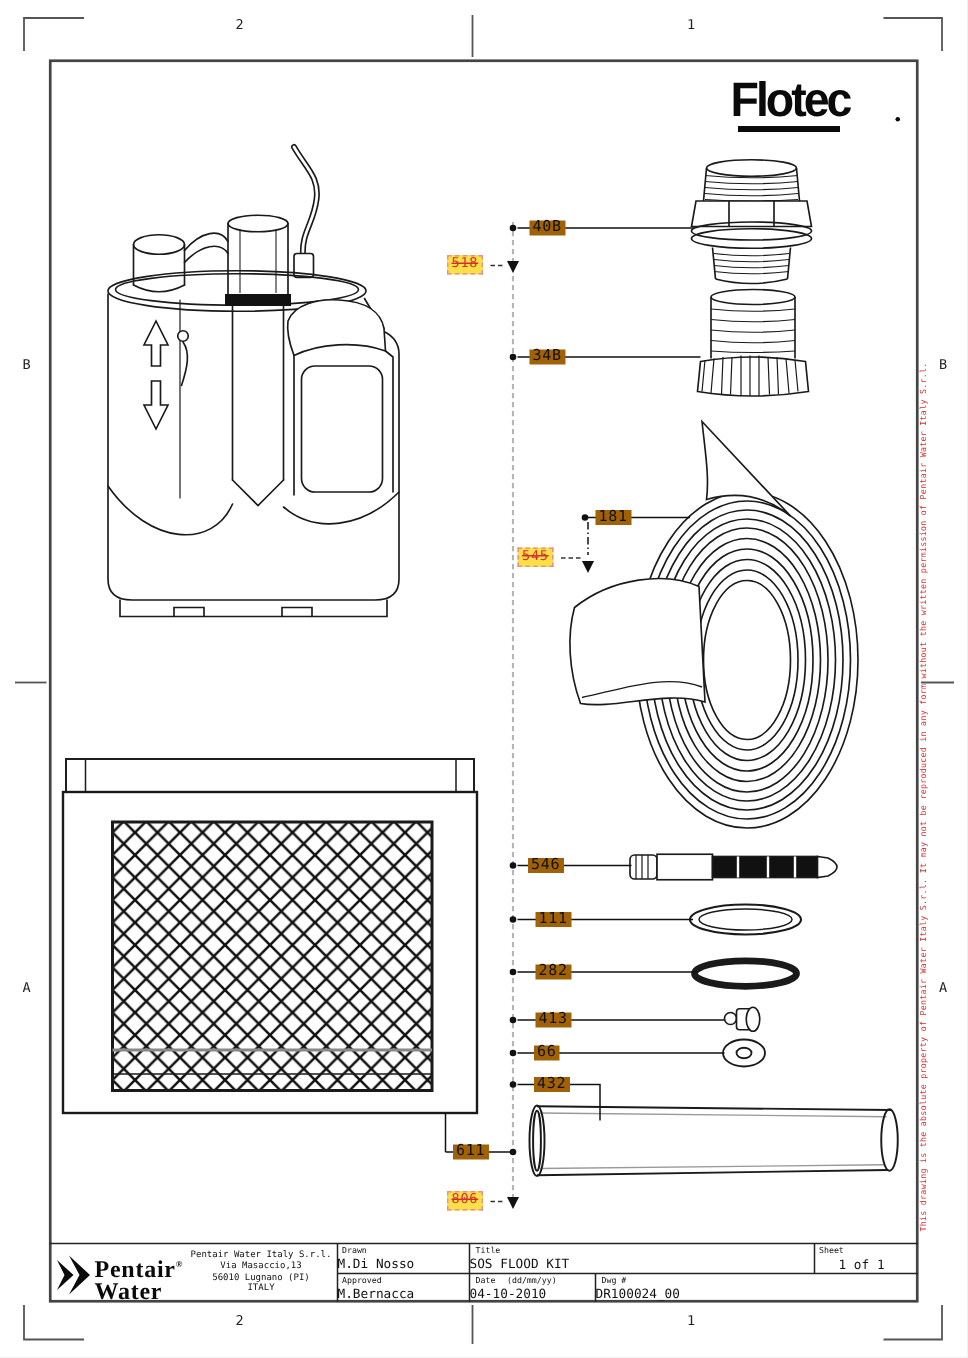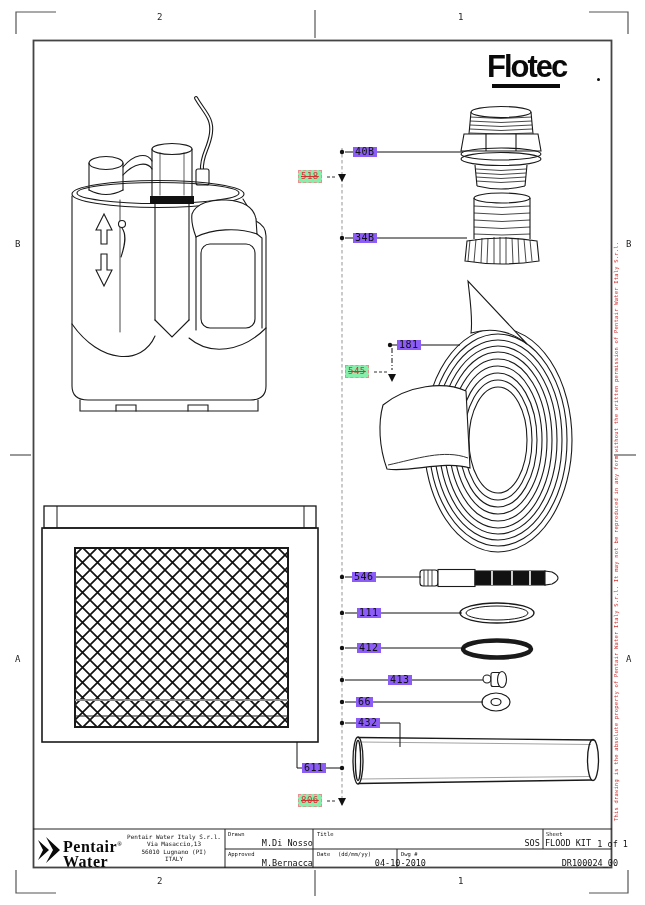--- a/index.html
+++ b/index.html
@@ -1,32 +1,32 @@
 <!DOCTYPE html>
 <html><head>
 <meta charset="utf-8">
 <style>
   html,body{margin:0;padding:0;background:#e8e8e8;}
   .page{position:relative;width:645px;height:905px;background:#ffffff;overflow:hidden;
         font-family:"DejaVu Sans Mono","Liberation Mono",monospace;color:#111;}
   svg{position:absolute;left:0;top:0;}
   .zone-label{position:absolute;font-size:9px;color:#222;line-height:1;}
-  .part-label{position:absolute;font-size:10px;letter-spacing:.5px;color:#111;background:#8b5cf6;
+  .part-label{position:absolute;font-size:10px;letter-spacing:.5px;color:#111;background:#a16207;
               line-height:1;padding:0 2px;}
-  .rev-label{position:absolute;font-size:9px;color:#d43030;border:1px dashed #e89090;background:#86efac;
+  .rev-label{position:absolute;font-size:9px;color:#d43030;border:1px dashed #e89090;background:#fde047;
              line-height:1;padding:1px 2px;text-decoration:line-through;letter-spacing:.5px;}
   .flotec{position:absolute;left:487px;top:49px;font-family:"Liberation Sans",sans-serif;
           font-weight:900;font-size:31px;letter-spacing:-2px;color:#0a0a0a;transform:scaleY(1.04);}
   .flotec-bar{position:absolute;left:492px;top:84px;width:68px;height:3.5px;background:#0a0a0a;}
   .flotec-dot{position:absolute;left:597px;top:78px;width:3px;height:3px;background:#0a0a0a;border-radius:50%;}
   .side-note{position:absolute;left:613px;top:821px;width:430px;font-size:5.5px;color:#d43030;
              transform:rotate(-90deg);transform-origin:0 0;white-space:nowrap;letter-spacing:.2px;}
   
   .tb-label{position:absolute;font-size:5.5px;color:#111;line-height:1;}
-  .tb-value{position:absolute;font-size:8.5px;color:#111;line-height:1;text-align:right;}
+  .tb-value{position:absolute;font-size:8.5px;color:#111;line-height:1;text-align:left;}
   .tb-addr{position:absolute;left:124px;top:833px;width:100px;text-align:center;
            font-size:6px;line-height:7.4px;color:#111;}
   .pentair-word{position:absolute;left:63px;top:837px;font-family:"Liberation Serif",serif;
                 font-weight:bold;font-size:16px;line-height:15px;color:#0a0a0a;letter-spacing:.5px;}
   .pentair-word sup{font-size:6px;}
 </style>
 </head>
 <body>
 
 <div class="page">
@@ -232,22 +232,22 @@
 
 <div class="flotec">Flotec</div>
 <div class="flotec-bar"></div>
 <div class="flotec-dot"></div>
 
 <span class="part-label" style="left:353px;top:147px;">40B</span>
 <span class="part-label" style="left:353px;top:233px;">34B</span>
 <span class="part-label" style="left:397px;top:340px;">181</span>
 <span class="part-label" style="left:352px;top:572px;">546</span>
 <span class="part-label" style="left:357px;top:608px;">111</span>
-<span class="part-label" style="left:357px;top:643px;">412</span>
-<span class="part-label" style="left:357px;top:675px;margin-left:31px;">413</span>
+<span class="part-label" style="left:357px;top:643px;">282</span>
+<span class="part-label" style="left:357px;top:675px;">413</span>
 <span class="part-label" style="left:356px;top:697px;">66</span>
 <span class="part-label" style="left:356px;top:718px;">432</span>
 <span class="part-label" style="left:302px;top:763px;">611</span>
 
 <span class="rev-label" style="left:298px;top:170px;">518</span>
 <span class="rev-label" style="left:345px;top:365px;">545</span>
 <span class="rev-label" style="left:298px;top:794px;">806</span>
 
 <div class="side-note">This drawing is the absolute property of Pentair Water Italy S.r.l. It may not be reproduced in any form without the written permission of Pentair Water Italy S.r.l.</div>
 
@@ -269,18 +269,18 @@
 <span class="tb-value" style="left:225px;top:859px;width:88px;">M.Bernacca</span>
 
 <span class="tb-label" style="left:317px;top:832px;">Title</span>
 <span class="tb-value" style="left:313px;top:839px;width:278px;">SOS FLOOD KIT</span>
 
 <span class="tb-label" style="left:546px;top:832px;">Sheet</span>
 <span class="tb-value" style="left:543px;top:840px;width:69px;padding-left:16px;">1 of 1</span>
 
 <span class="tb-label" style="left:317px;top:852px;">Date</span>
 <span class="tb-label" style="left:338px;top:852px;">(dd/mm/yy)</span>
-<span class="tb-value" style="left:313px;top:859px;width:84px;margin-left:29px;">04-10-2010</span>
+<span class="tb-value" style="left:313px;top:859px;width:84px;">04-10-2010</span>
 
 <span class="tb-label" style="left:401px;top:852px;">Dwg #</span>
 <span class="tb-value" style="left:397px;top:859px;width:221px;">DR100024_00</span>
 
 </div>
 
 </body></html>

